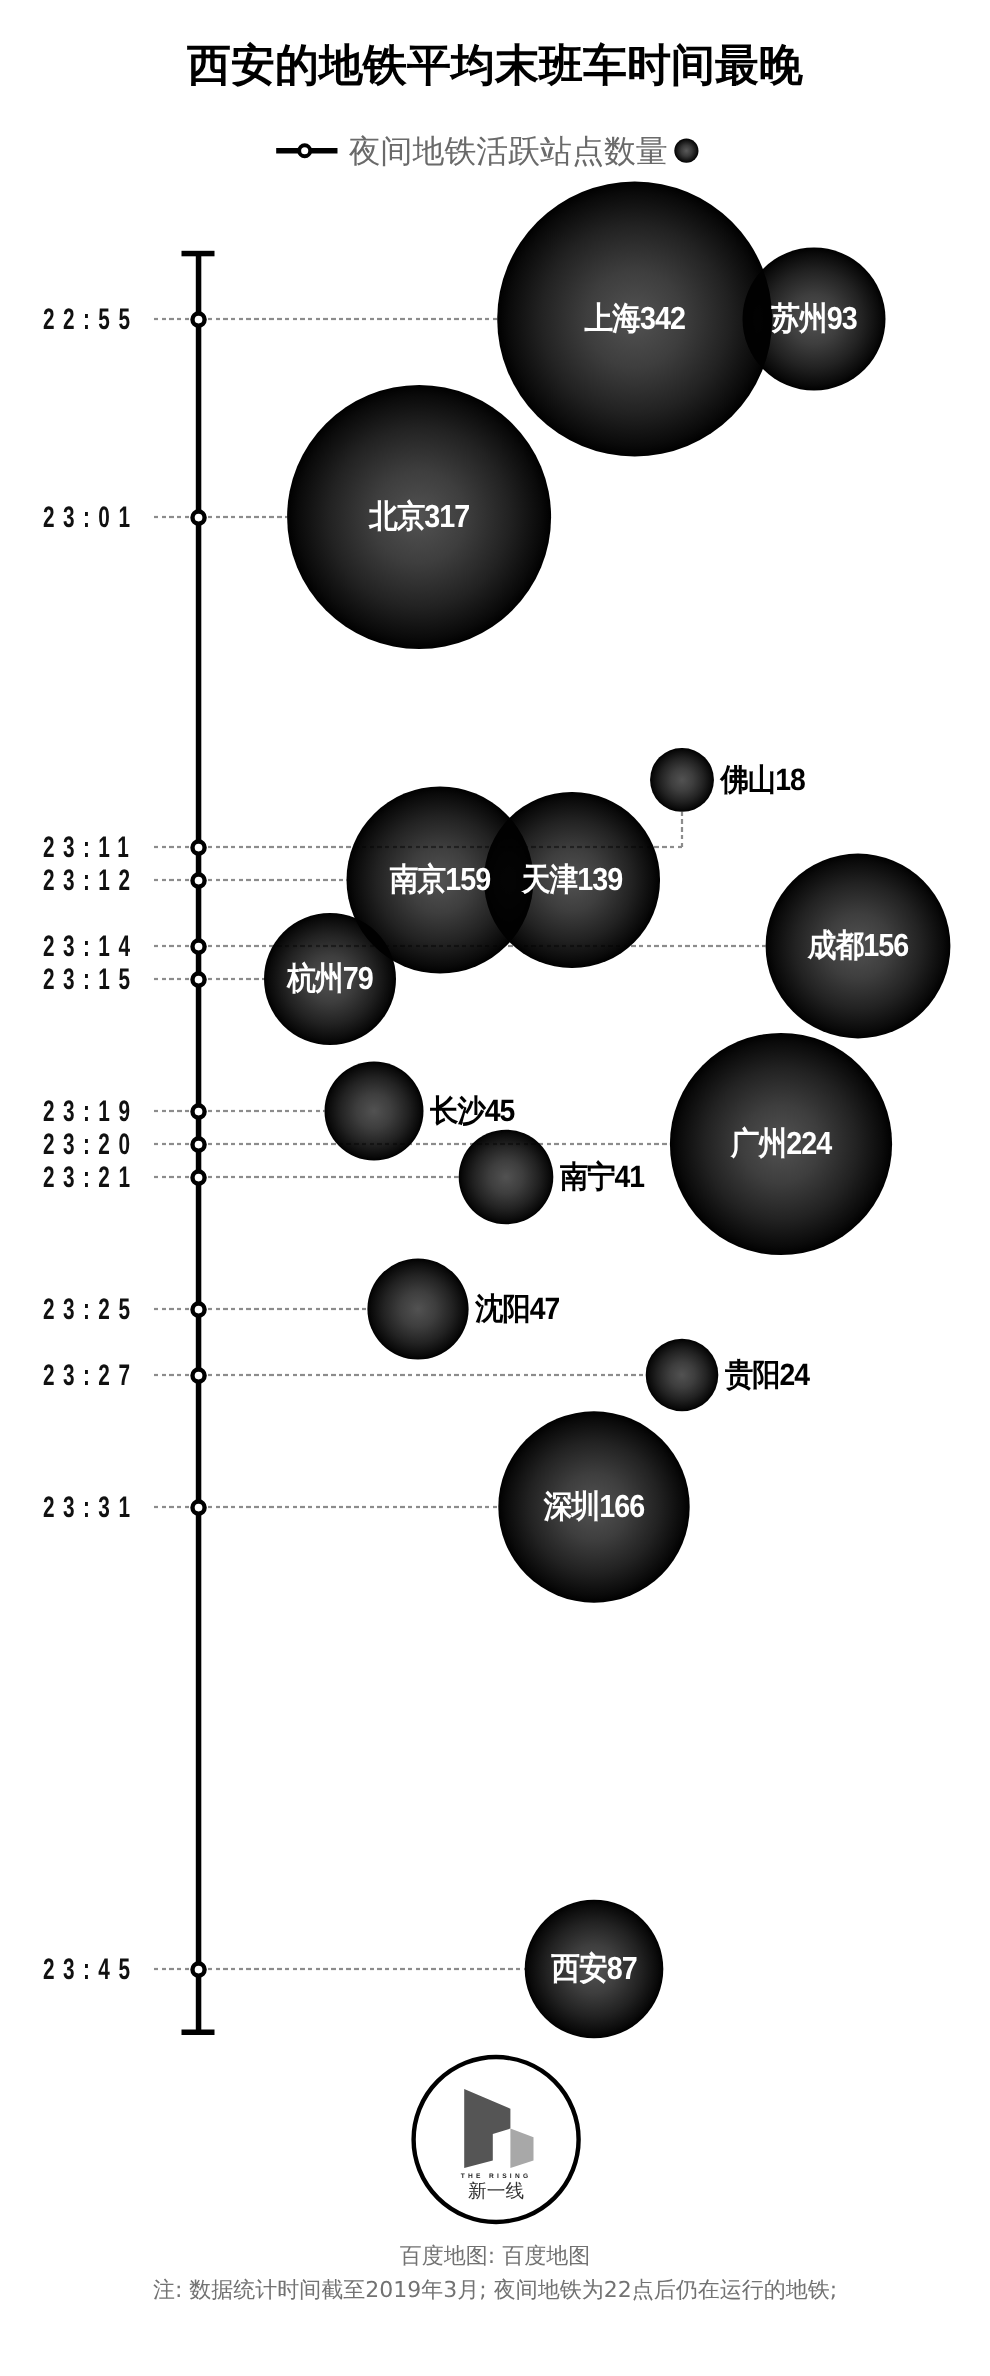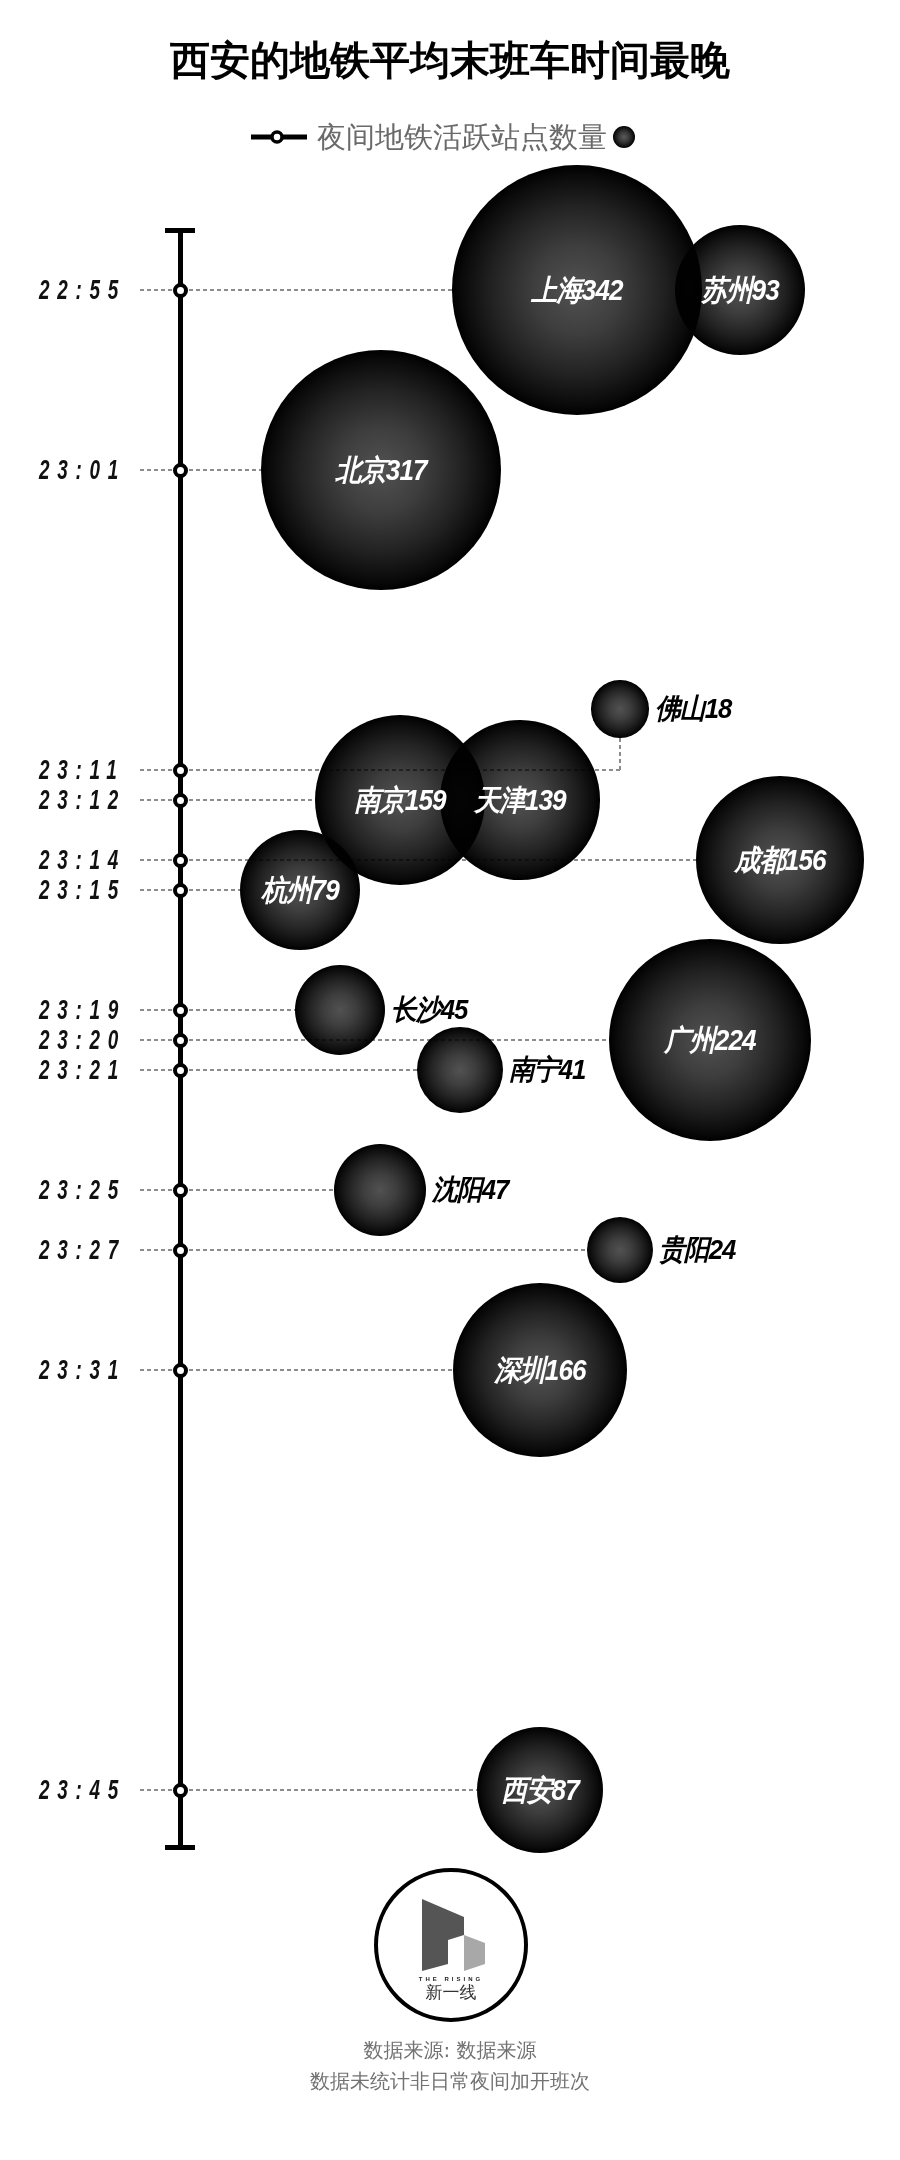--- a/index.html
+++ b/index.html
@@ -1,18 +1,18 @@
 <!DOCTYPE html>
 <html><head>
   <meta charset="utf-8">
   <style>
     html, body { margin: 0; padding: 0; background: #ffffff; }
     body { width: 900px; height: 2160px; position: relative; overflow: hidden;
            font-family: "DejaVu Sans", "Liberation Sans", sans-serif; color: #000; }
-    .layer { position: absolute; left: 0; top: 0; width: 900px; height: 1780px; font-style: italic; }
+    .layer { position: absolute; left: 0; top: 0; width: 900px; height: 1780px; }
 
     .title { position: absolute; left: 0; top: 36px; width: 900px; text-align: center;
              font-size: 40px; line-height: 48px; font-weight: bold; color: #000;
              font-family: "DejaVu Sans", sans-serif; }
 
     .legend { position: absolute; left: 0; top: 117px; width: 900px; height: 40px;
               display: flex; justify-content: center; align-items: center; }
     .legend-text { font-size: 29px; line-height: 40px; color: #6a6a6a; white-space: nowrap;
                    font-family: "DejaVu Sans", sans-serif; }
     .legend-line-icon { width: 56px; height: 16px; margin-right: 10px; }
@@ -161,15 +161,15 @@
 <div class="logo">
   <svg width="154" height="154" viewBox="0 0 154 154">
     <polygon points="48,31 90,49 90,67 74,72 74,96 48,103" fill="#555555"></polygon>
     <polygon points="90,67 111,75 111,96 90,103" fill="#a8a8a8"></polygon>
   </svg>
   <div class="logo-en">THE RISING</div>
   <div class="logo-cn">新一线</div>
 </div>
 
 <div class="footer">
-  <div>数据来源: 数据来源</div>
-  <div>数据未统计非日常夜间加开班次</div>
+  <div>百度地图: 百度地图</div>
+  <div>注: 数据统计时间截至2019年3月; 夜间地铁为22点后仍在运行的地铁;</div>
 </div>
 
 </body></html>

